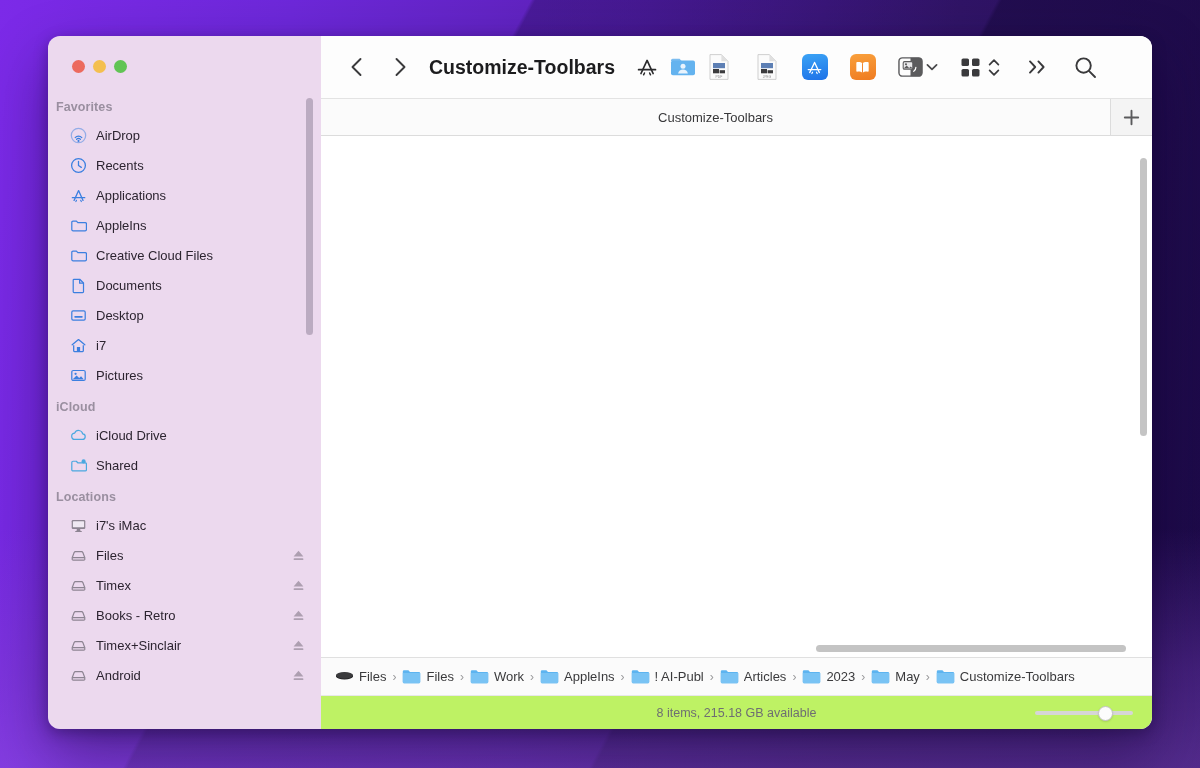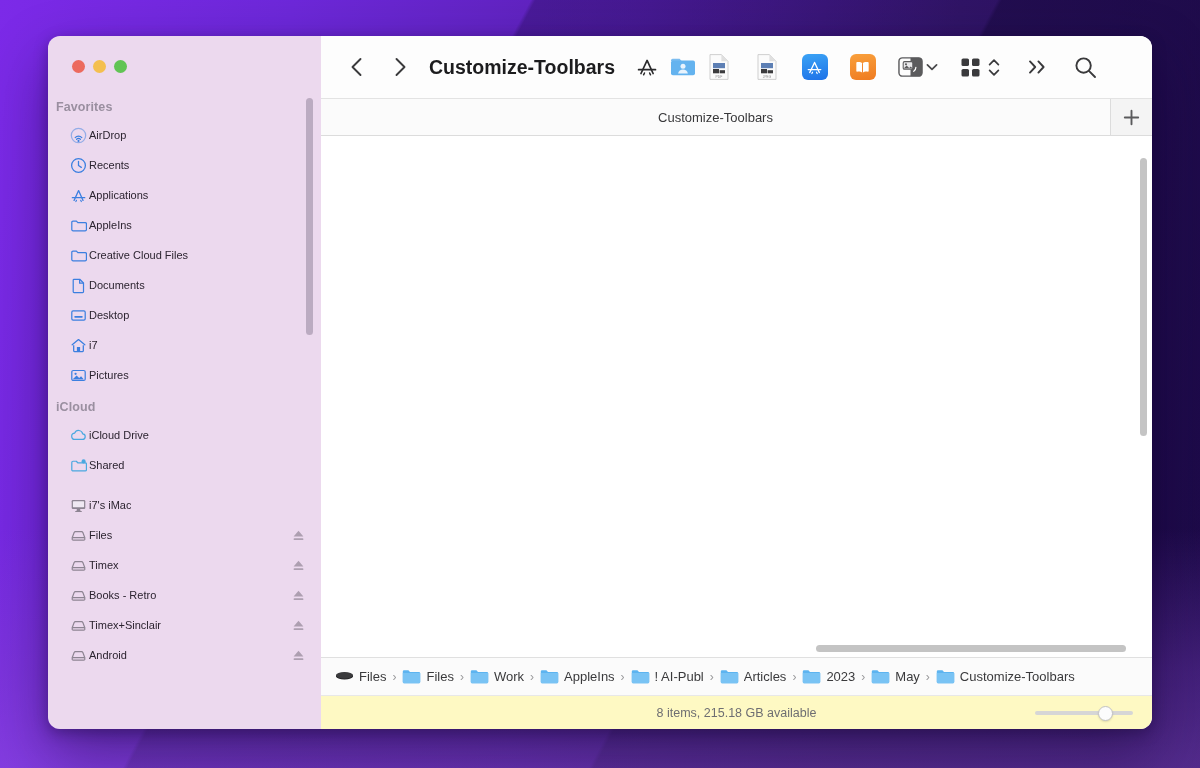--- a/index.html
+++ b/index.html
@@ -54,22 +54,22 @@
 
   #sidebar-scroll{ position:absolute; left:0; top:58px; right:0; bottom:0; }
   .sb-group-title{
     font-size:12.5px; font-weight:700; color:#9a8fa0;
     padding:0 0 6px 8px; letter-spacing:.1px;
   }
   .sb-group{ padding-top:10px; }
   .sb-group:first-child{ padding-top:6px; }
   .sb-item{
     height:30px; display:flex; align-items:center;
-    padding:0 16px 0 21px; gap:2px;
-    font-size:11px; color:#2c2430;
+    padding:0 16px 0 21px; gap:9px;
+    font-size:13px; color:#2c2430;
     position:relative;
   }
   .sb-item .sb-ico{ width:18px; height:18px; flex:0 0 18px; display:flex; align-items:center; justify-content:center; }
   .sb-label{ white-space:nowrap; overflow:hidden; text-overflow:ellipsis; }
   .eject{ margin-left:auto; width:13px; height:13px; flex:0 0 13px; opacity:.55; }
 
   #sb-track{
     position:absolute; right:8px; top:62px; width:7px; height:237px;
     background:#b3a2b8; border-radius:4px; opacity:.85;
   }
@@ -144,21 +144,21 @@
   }
   .crumb{ display:flex; align-items:center; gap:5px; white-space:nowrap; min-width:0; }
   .crumb .ctext{ overflow:hidden; text-overflow:clip; white-space:nowrap; }
   .crumb-sep{ color:#9a9a9c; padding:0 6px; flex:0 0 auto; font-size:12px; }
   .crumb.clip{ max-width:76px; }
 
   
   #statusbar{
     height:34px; flex:0 0 34px;
     display:flex; align-items:center; justify-content:center;
-    background:#fef9c3;
+    background:#bef264;
     border-top:1px solid #e8e8e8;
     position:relative;
   }
   #status-text{ font-size:12.5px; color:#6e6e72; }
   #zoom-slider{
     position:absolute; right:19px; top:50%; transform:translateY(-50%);
     width:98px; height:16px; display:flex; align-items:center;
   }
   #zoom-track{ width:100%; height:4px; background:#d6d6d6; border-radius:3px; }
   #zoom-knob{
@@ -289,20 +289,21 @@
             <span class="sb-ico">
               <svg width="17" height="17" viewBox="0 0 18 18" fill="none">
                 <path d="M1.9 5.8a1.3 1.3 0 0 1 1.3-1.3h3.5l1.5 1.6h7.9a1.3 1.3 0 0 1 1.3 1.3v6a1.3 1.3 0 0 1-1.3 1.3H3.2a1.3 1.3 0 0 1-1.3-1.3z" stroke="#4aa8e0" stroke-width="1.3" stroke-linejoin="round"></path>
                 <circle cx="14.4" cy="4.7" r="2.2" fill="#4aa8e0"></circle>
               </svg>
             </span>
             <span class="sb-label">Shared</span>
           </div>
         </div>
         <div class="sb-group">
+          <div class="sb-group-title">Locations</div>
           <div class="sb-item">
             <span class="sb-ico">
               <svg width="17" height="17" viewBox="0 0 18 18" fill="none">
                 <rect x="1.8" y="3.2" width="14.4" height="9.6" rx="1.3" fill="#8d8492"></rect>
                 <rect x="3.1" y="4.4" width="11.8" height="6.4" rx=".5" fill="#efe8f2"></rect>
                 <path d="M7.3 12.8h3.4l.5 2.4H6.8z" fill="#8d8492"></path>
                 <rect x="5.4" y="14.9" width="7.2" height="1.1" rx=".55" fill="#8d8492"></rect>
               </svg>
             </span>
             <span class="sb-label">i7's iMac</span>

